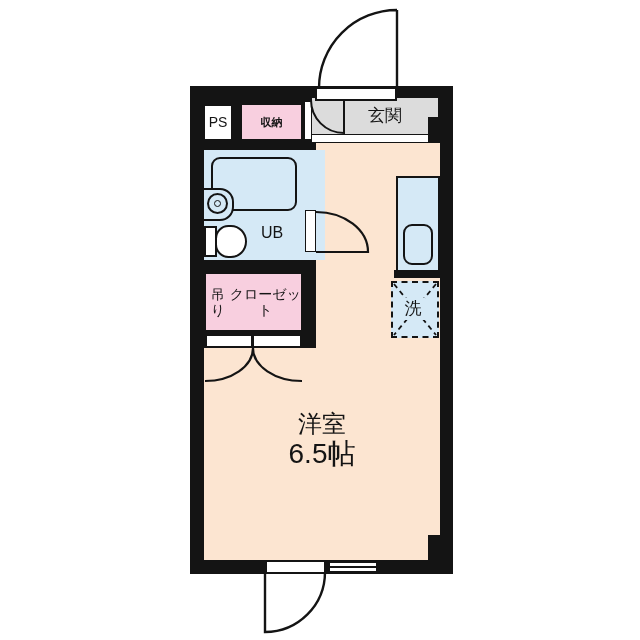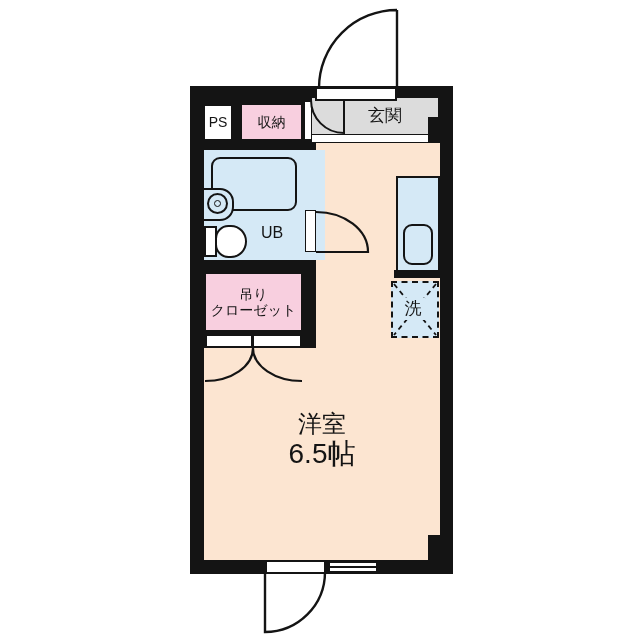--- a/index.html
+++ b/index.html
@@ -20,21 +20,21 @@
   <div class="abs" style="left:204px;top:143px;width:236px;height:417px;background:#fce5d1;"></div>
 
   <div class="abs wall" style="left:428px;top:535px;width:25px;height:39px;"></div>
 
   <div class="abs wall" style="left:190px;top:86px;width:126px;height:262px;"></div>
 
   <div class="abs lbl" style="left:203px;top:104px;width:30px;height:37px;background:#ffffff;border:2.5px solid #141414;font-size:14px;">
     <span>PS</span>
   </div>
 
-  <div class="abs lbl" style="left:240px;top:103px;width:63px;height:38px;background:#f8cfdf;border:2.5px solid #141414;font-size:14px;">
+  <div class="abs lbl" style="left:240px;top:103px;width:63px;height:38px;background:#f8cfdf;border:2.5px solid #141414;font-size:11px;font-weight:bold;">
     <span>収納</span>
   </div>
 
   <div class="abs" style="left:303px;top:100px;width:10px;height:41px;background:#ffffff;border:2px solid #141414;"></div>
 
   <div class="abs lbl" style="left:312px;top:98px;width:126px;height:36px;background:#dcdcdc;font-size:17px;">
     <span style="margin-left:20px;">玄関</span>
   </div>
 
   <div class="abs" style="left:312px;top:134px;width:126px;height:9px;background:#ffffff;border-top:1.5px solid #141414;border-bottom:1.5px solid #141414;"></div>
@@ -50,21 +50,21 @@
       <div class="abs" style="left:10px;top:10px;width:7px;height:7px;border:1.5px solid #141414;border-radius:50%;"></div>
     </div>
 
     <div class="abs" style="left:0px;top:76px;width:13px;height:31px;border:2px solid #141414;background:#ffffff;"></div>
     <div class="abs" style="left:11px;top:75px;width:32px;height:33px;border:2px solid #141414;border-radius:50% 60% 60% 50%;background:#ffffff;"></div>
     <div class="abs lbl" style="left:48px;top:72px;width:40px;height:22px;font-size:16px;">
       <span>UB</span>
     </div>
   </div>
 
-  <div class="abs lbl" style="left:204px;top:272px;width:99px;height:60px;background:#f8cfdf;border:2.5px solid #141414;font-size:14px;text-align:center;flex-direction:column;">
+  <div class="abs lbl" style="left:204px;top:272px;width:99px;height:60px;background:#f8cfdf;border:2.5px solid #141414;font-size:14px;text-align:center;">
     <span>吊り</span>
     <span>クローゼット</span>
   </div>
 
   <div class="abs" style="left:205px;top:334px;width:48px;height:14px;background:#ffffff;border:2px solid #141414;"></div>
   <div class="abs" style="left:252px;top:334px;width:50px;height:14px;background:#ffffff;border:2px solid #141414;"></div>
 
   <div class="abs" style="left:315px;top:87px;width:82px;height:14px;background:#ffffff;border:2px solid #141414;"></div>
 
   <div class="abs" style="left:305px;top:210px;width:11px;height:42px;background:#ffffff;border:1.5px solid #141414;"></div>

